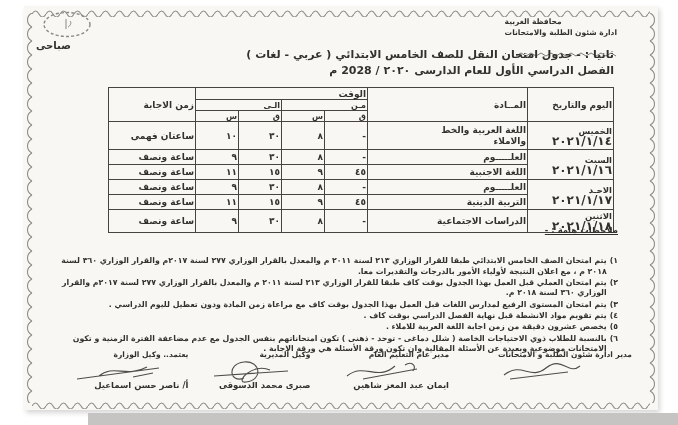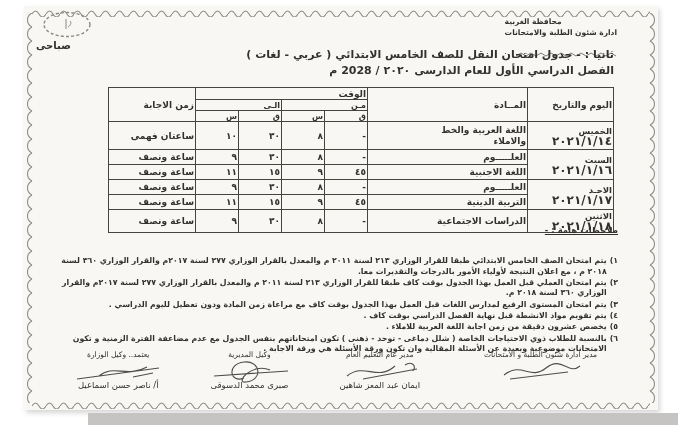--- a/index.html
+++ b/index.html
@@ -52,21 +52,21 @@
   .subject-label{display:inline-block;max-width:118px;line-height:11px;}
 
   .notes{position:absolute;right:40px;left:30px;top:219px;
          font-size:7.8px;font-weight:700;line-height:1.33;}
   .notes-title{display:inline-block;font-size:8.5px;text-decoration:underline;margin-bottom:20px;}
   .note{display:flex;gap:3px;margin-bottom:1px;}
   .note-num{flex:0 0 auto;}
 
   .sigs{position:absolute;right:26px;left:24px;top:344px;display:flex;
         justify-content:space-between;align-items:flex-start;}
-  .sig{text-align:center;font-size:7.5px;font-weight:400;line-height:10px;}
+  .sig{font-size:7.5px;font-weight:700;line-height:10px;}
   .sig:nth-child(1){width:198px;} .sig:nth-child(2){width:150px;}
   .sig:nth-child(3){width:132px;} .sig:nth-child(4){width:152px;}
   .sig svg{display:block;margin:-1px auto -3px auto;height:24px;width:90px;}
   .sig-name{font-size:8.5px;}
 
   .bottom-strip{position:absolute;left:88px;right:0;top:413px;height:12px;
                 background:var(--bottom-strip);}
 </style>
 </head>
 <body>

